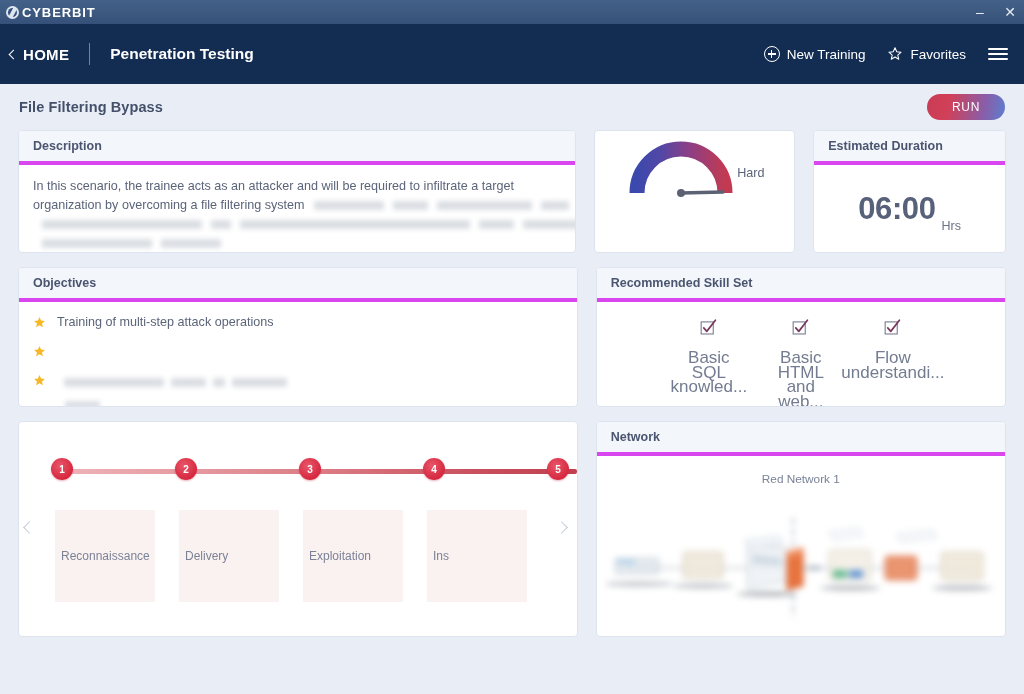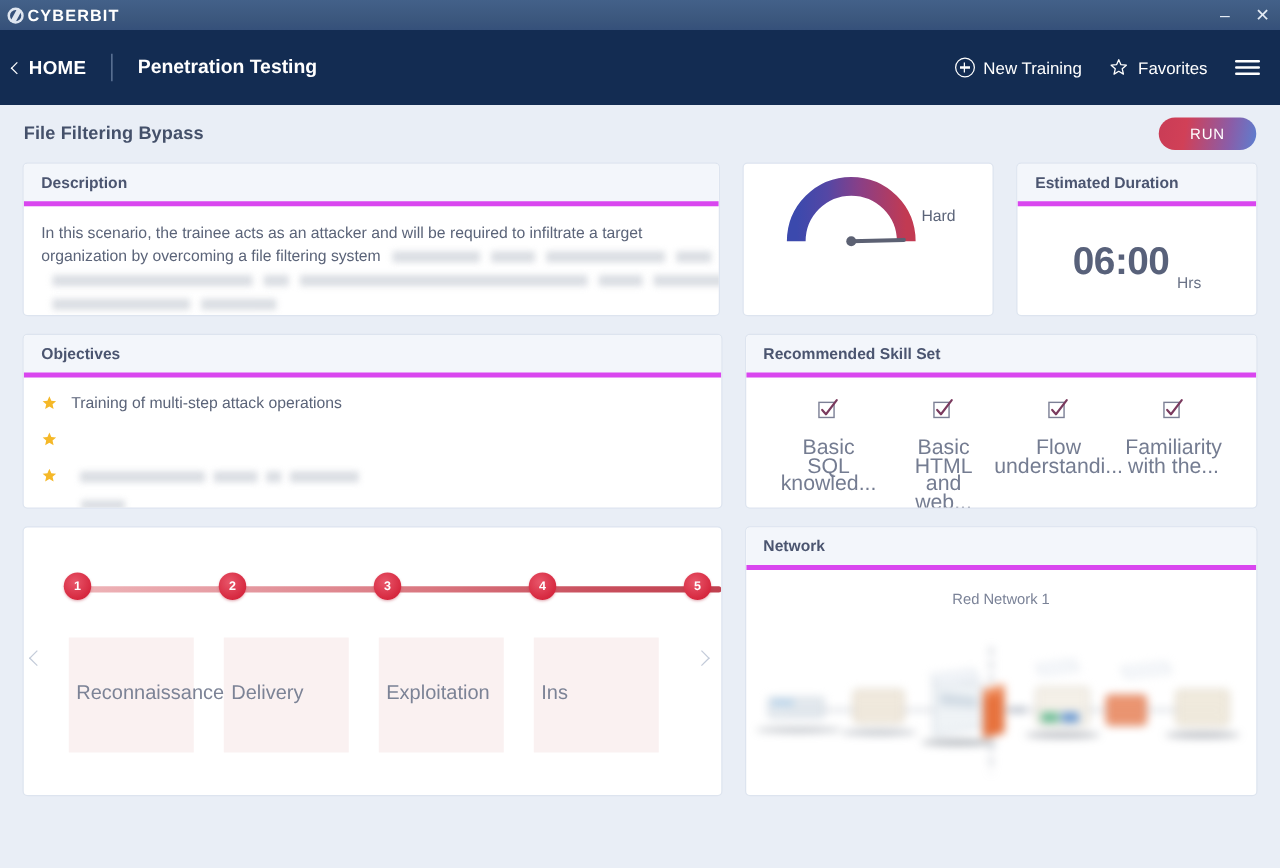--- a/index.html
+++ b/index.html
@@ -224,21 +224,21 @@
   .flow-cards {
     position: absolute; top: 88px; left: 0; right: 0; height: 98px;
     display: flex; gap: 24px; padding-left: 36px;
   }
   .flow-card {
     width: 100px; height: 98px;
     background: #faf1f1;
     padding: 36px 0 0 6px;
     flex: 0 0 auto;
   }
-  .flow-card-label { font-size: 16px; color: #7c8396; line-height: 14px; }
+  .flow-card-label { font-size: 12px; color: #7c8396; line-height: 14px; }
   .flow-arrow {
     position: absolute; top: 96px; width: 16px; height: 16px; color: #c3cad8;
   }
   .flow-arrow-left { left: 6px; }
   .flow-arrow-right { right: 4px; }
   .chev {
     display: inline-block; width: 9px; height: 9px;
     border-top: 1.6px solid #c3cbd9; border-right: 1.6px solid #c3cbd9;
   }
   .chev.left { transform: rotate(-135deg); }
@@ -408,28 +408,20 @@
 
         <div class="skill-item">
           <svg class="check-icon" viewBox="0 0 22 22">
             <rect x="2.5" y="4.5" width="14" height="14" fill="none" stroke="#7b7f95" stroke-width="1.3"></rect>
             <path d="M5.5 11.5 L9 15.5 L19 2.5" fill="none" stroke="#7a3a5e" stroke-width="2" stroke-linecap="round" stroke-linejoin="round"></path>
           </svg>
           <span class="skill-label">Flow</span>
           <span class="skill-label">understandi...</span>
         </div>
 
-        <div class="skill-item">
-          <svg class="check-icon" viewBox="0 0 22 22">
-            <rect x="2.5" y="4.5" width="14" height="14" fill="none" stroke="#7b7f95" stroke-width="1.3"></rect>
-            <path d="M5.5 11.5 L9 15.5 L19 2.5" fill="none" stroke="#7a3a5e" stroke-width="2" stroke-linecap="round" stroke-linejoin="round"></path>
-          </svg>
-          <span class="skill-label">Familiarity</span>
-          <span class="skill-label">with the...</span>
-        </div>
 
       </div>
     </div>
   </div>
 
   <div class="row">
 
     <div class="card w-flow">
       <div class="card-body flow-body">
 

